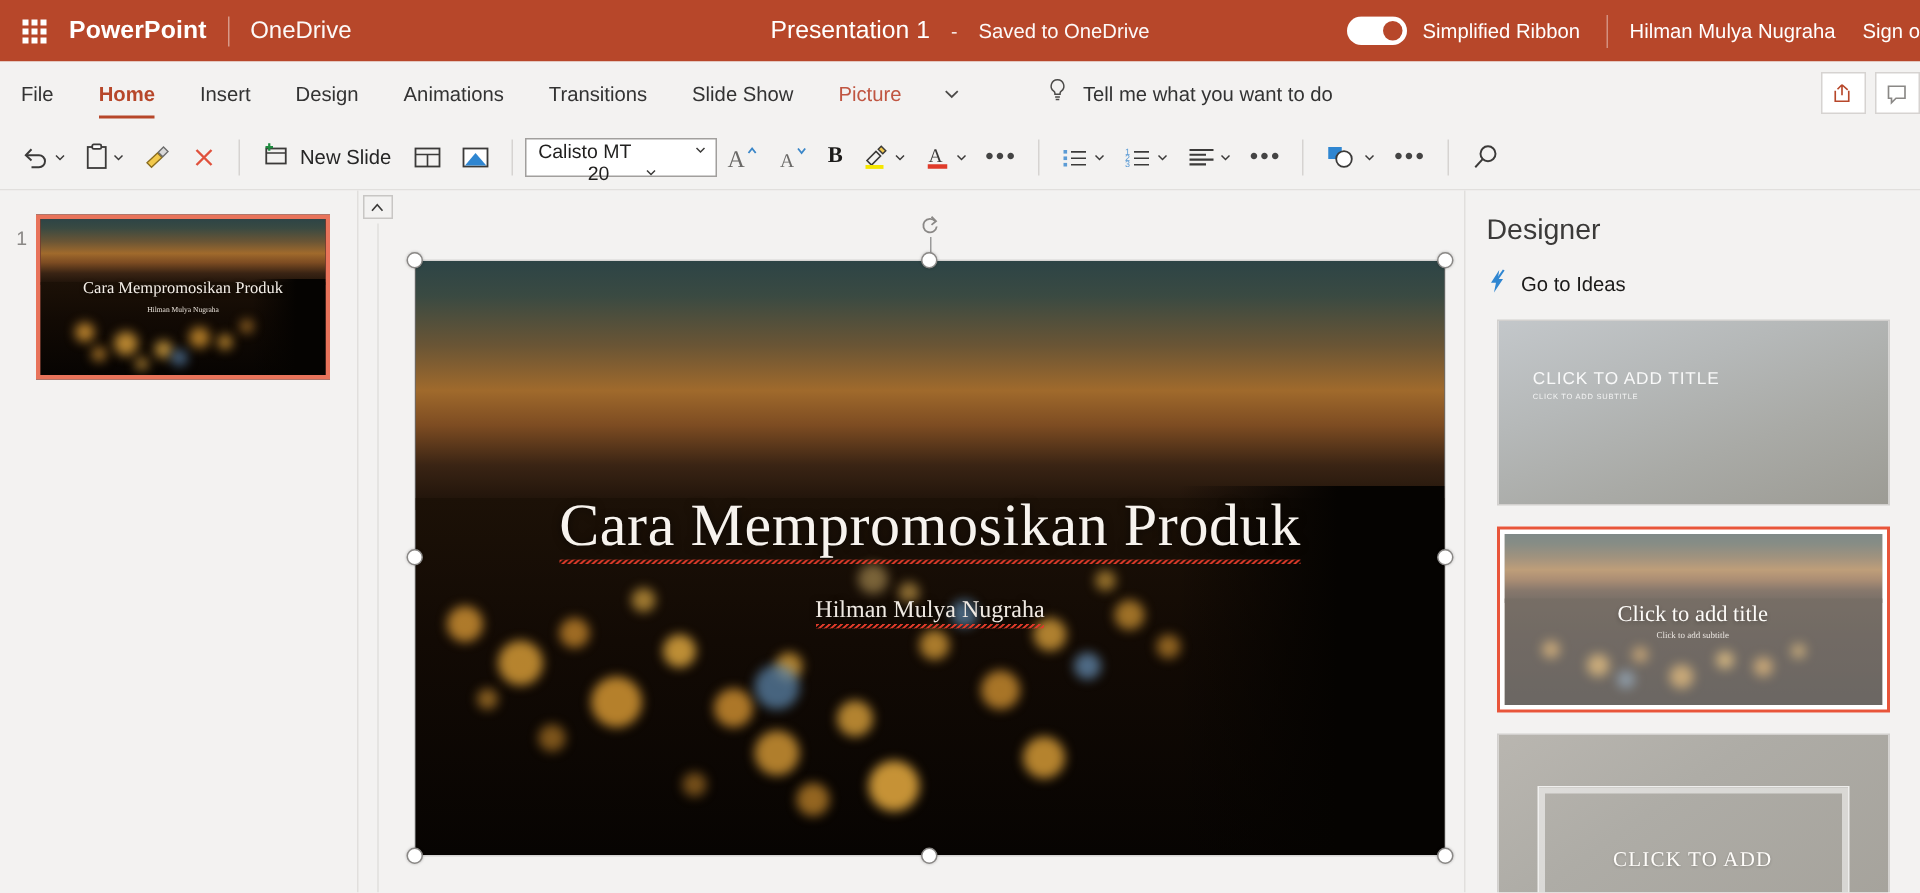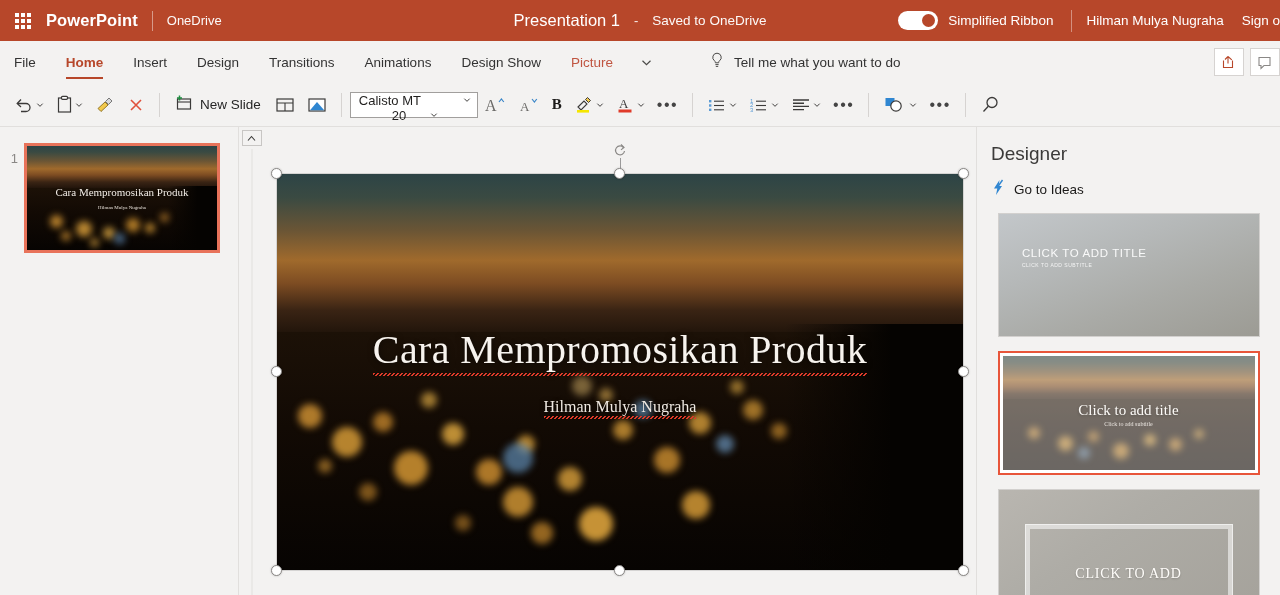--- a/index.html
+++ b/index.html
@@ -15,21 +15,21 @@
     height: 41px; width: 100%;
     background: #b7472a;
     display: flex; align-items: center;
     color: #fff; position: relative;
   }
   .waffle { width: 46px; display: flex; align-items: center; justify-content: center; cursor: pointer; }
   .waffle-grid { display: grid; grid-template-columns: repeat(3, 4px); grid-template-rows: repeat(3, 4px); gap: 2px; }
   .waffle-grid i { background: #fff; display: block; width: 4px; height: 4px; }
   .app-name { font-size: 16.5px; font-weight: 600; letter-spacing: .1px; padding-right: 14px; }
   .tb-sep { width: 1px; height: 20px; background: rgba(255,255,255,.45); }
-  .onedrive { font-size: 13px; padding-left: 14px; opacity: .97; }
+  .onedrive { font-size: 16px; padding-left: 14px; opacity: .97; }
   .title-center {
     position: absolute; left: 0; right: 0;
     display: flex; align-items: center; justify-content: center;
     gap: 14px; pointer-events: none;
   }
   .title-center > * { pointer-events: auto; }
   .doc-title { font-size: 16.5px; font-weight: 400; }
   .doc-dash { font-size: 13px; opacity: .9; }
   .saved-state { font-size: 13.5px; opacity: .97; }
   .tb-right { margin-left: auto; display: flex; align-items: center; gap: 0; padding-right: 0; }
@@ -289,23 +289,23 @@
     <span class="user-name">Hilman Mulya Nugraha</span>
     <span class="signout">Sign o</span>
   </div>
 </div>
 
 <div class="ribbon-tabs">
   <div class="rtab first">File</div>
   <div class="rtab active">Home</div>
   <div class="rtab">Insert</div>
   <div class="rtab">Design</div>
+  <div class="rtab">Animations</div>
   <div class="rtab">Transitions</div>
-  <div class="rtab">Animations</div>
-  <div class="rtab">Design Show</div>
+  <div class="rtab">Slide Show</div>
   <div class="rtab contextual">Picture</div>
   <div class="chev-tab">
     <svg width="13" height="13" viewBox="0 0 13 13">
         <path d="M2.5 4.8L6.5 8.6l4-3.8" fill="none" stroke="#4b4a48" stroke-width="1.2"></path>
       </svg>
   </div>
   <div class="r-gap"></div>
   <div class="tellme">
     <span>
       <svg width="14" height="17" viewBox="0 0 14 17">

